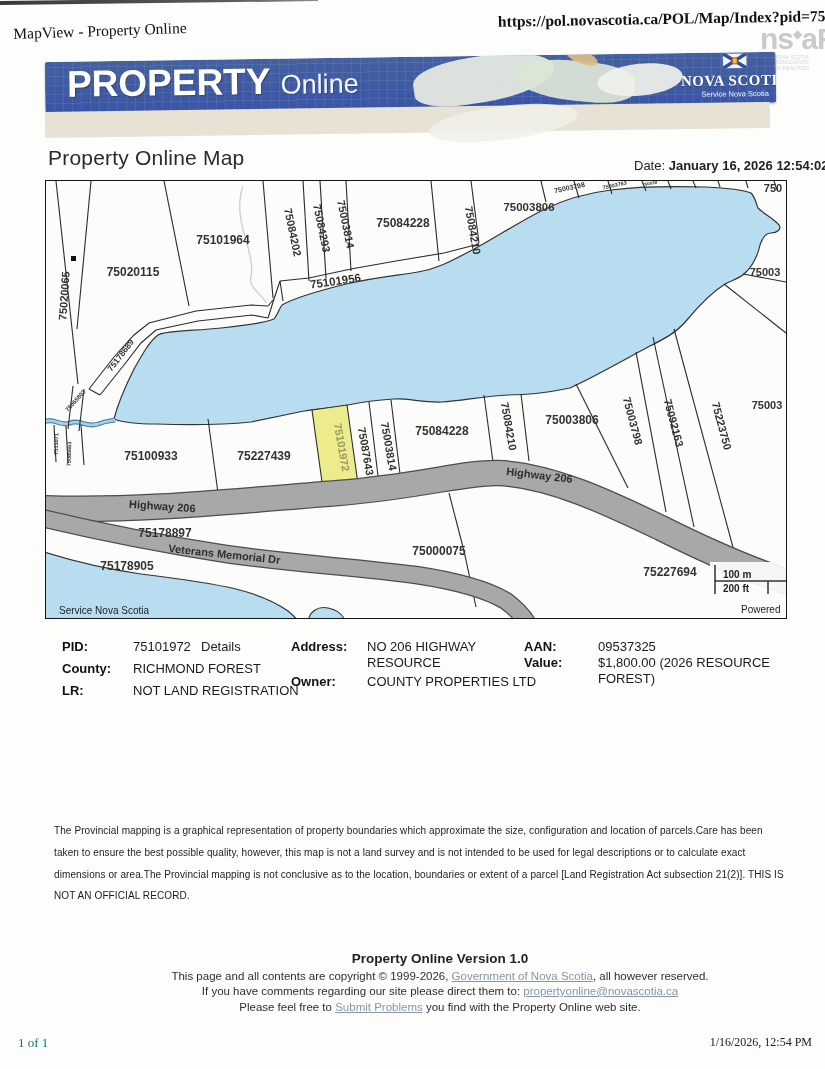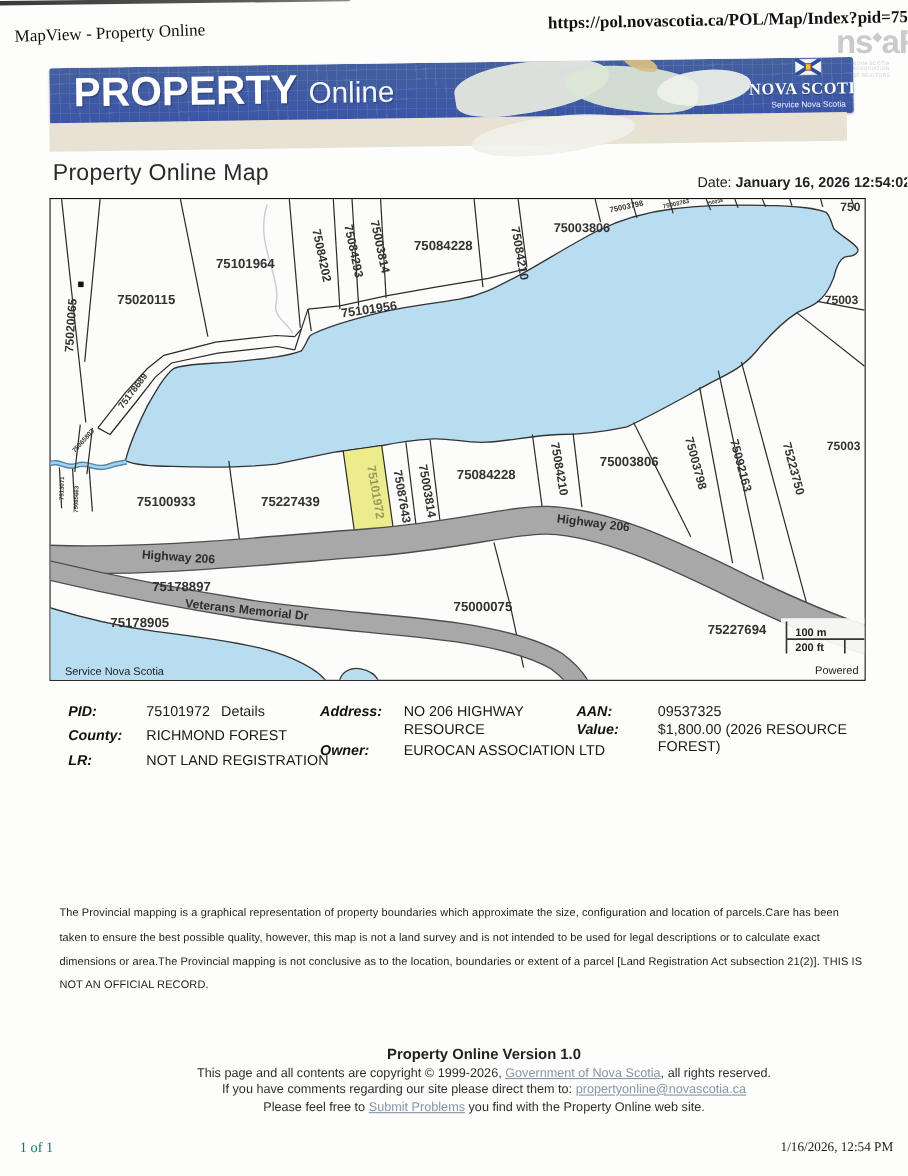--- a/index.html
+++ b/index.html
@@ -55,21 +55,21 @@
              background:#fcfcfa;}
   #map-frame svg{display:block;}
   text.lbl{font-family:"Liberation Sans",sans-serif;font-weight:bold;font-size:11px;fill:#333;text-anchor:middle;}
   text.s12{font-size:12px;} text.s115{font-size:11.5px;} text.s85{font-size:8.5px;}
   text.s7{font-size:7px;} text.s6{font-size:6px;} text.s55{font-size:5.5px;} text.s45{font-size:4.5px;}
   text.road{fill:#2e2e2e;} text.attr{font-weight:normal;font-size:10px;fill:#222;text-anchor:start;}
   text.scale{font-size:10px;text-anchor:start;fill:#222;}
   text.hl{fill:#9a9a5c;}
 
   
-  .dl{position:absolute;font-size:13px;font-weight:bold;color:#111;font-style:italic;}
+  .dl{position:absolute;font-size:13px;font-weight:bold;color:#111;}
   .dv{position:absolute;font-size:13px;color:#1a1a1a;white-space:nowrap;}
   .link{text-decoration:none;color:#222;}
 
   
   #disclaimer{left:54px;top:820px;width:734px;font-size:10px;line-height:21.8px;color:#1c1c1c;letter-spacing:.1px;}
 
   
   #footer{left:45px;top:951px;width:790px;text-align:center;}
   #footer .ver{font-size:13.5px;font-weight:bold;color:#222;}
   #footer .fl{font-size:11.5px;color:#2e2e2e;margin-top:3.5px;}
@@ -257,32 +257,32 @@
   <span class="dv link" style="left:201px;top:639px">Details</span>
   <span class="dl" style="left:62px;top:661px">County:</span>
   <span class="dv" style="left:133px;top:661px">RICHMOND FOREST</span>
   <span class="dl" style="left:62px;top:683px">LR:</span>
   <span class="dv" style="left:133px;top:683px">NOT LAND REGISTRATION</span>
 
   <span class="dl" style="left:291px;top:639px">Address:</span>
   <span class="dv" style="left:367px;top:639px">NO 206 HIGHWAY</span>
   <span class="dv" style="left:367px;top:655px">RESOURCE</span>
   <span class="dl" style="left:291px;top:674px">Owner:</span>
-  <span class="dv" style="left:367px;top:674px">EUROCAN ASSOCIATION LTD</span>
+  <span class="dv" style="left:367px;top:674px">COUNTY PROPERTIES LTD</span>
 
   <span class="dl" style="left:524px;top:639px">AAN:</span>
   <span class="dv" style="left:598px;top:639px">09537325</span>
   <span class="dl" style="left:524px;top:655px">Value:</span>
   <span class="dv" style="left:598px;top:655px">$1,800.00 (2026 RESOURCE</span>
   <span class="dv" style="left:598px;top:671px">FOREST)</span>
 </div>
 
 <div class="abs" id="disclaimer">The Provincial mapping is a graphical representation of property boundaries which approximate the size, configuration and location of parcels.Care has been taken to ensure the best possible quality, however, this map is not a land survey and is not intended to be used for legal descriptions or to calculate exact dimensions or area.The Provincial mapping is not conclusive as to the location, boundaries or extent of a parcel [Land Registration Act subsection 21(2)]. THIS IS NOT AN OFFICIAL RECORD.</div>
 
 <div class="abs" id="footer">
   <div class="ver">Property Online Version 1.0</div>
-  <div class="fl"><span>This page and all contents are copyright © 1999-2026, </span><a href="#">Government of Nova Scotia</a><span>, all rights reserved.</span></div>
+  <div class="fl"><span>This page and all contents are copyright © 1999-2026, </span><a href="#">Government of Nova Scotia</a><span>, all however reserved.</span></div>
   <div class="fl"><span>If you have comments regarding our site please direct them to: </span><a href="#">propertyonline@novascotia.ca</a></div>
   <div class="fl"><span>Please feel free to </span><a href="#">Submit Problems</a><span> you find with the Property Online web site.</span></div>
 </div>
 
 <div class="abs" id="page-num">1 of 1</div>
 <div class="abs" id="page-dt">1/16/2026, 12:54 PM</div>
 
 </body></html>

